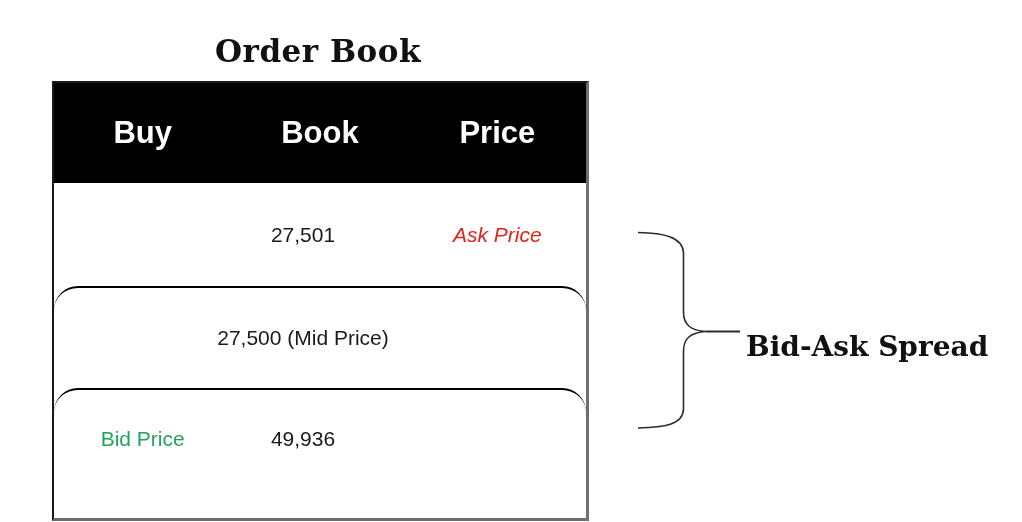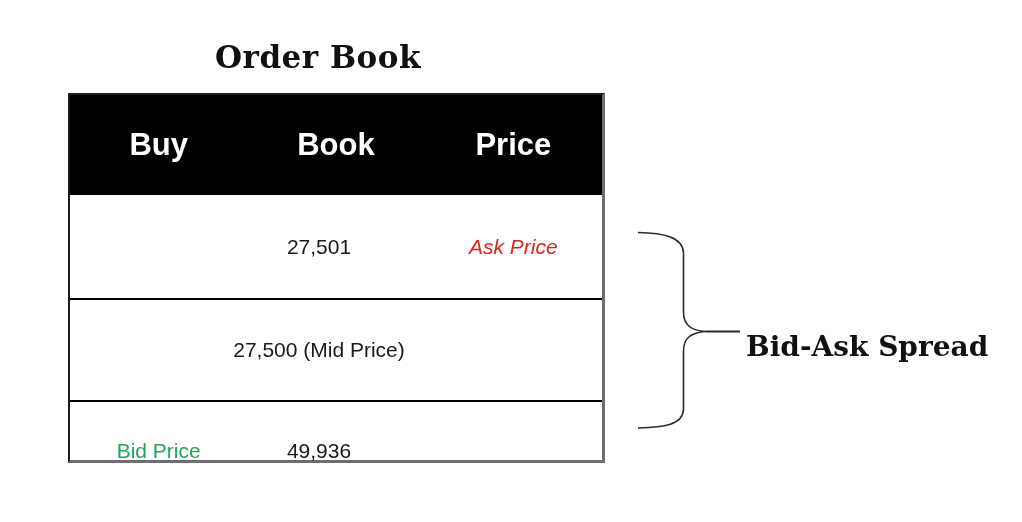--- a/index.html
+++ b/index.html
@@ -12,61 +12,61 @@
     position: relative;
     width: 1022px;
     height: 522px;
     background: #ffffff;
     overflow: hidden;
   }
 
   .diagram-title {
     position: absolute;
     left: 68px;
-    top: 39px;
+    top: 33px;
     width: 500px;
     text-align: center;
     font-family: "DejaVu Serif", "Liberation Serif", serif;
     font-weight: 700;
     font-size: 31px;
     color: #111111;
     letter-spacing: 0.5px;
     white-space: nowrap;
   }
 
   .orderbook-table {
     position: absolute;
-    left: 68px;
+    left: 52px;
     top: 81px;
     width: 537px;
-    height: 370px;
+    height: 440px;
     box-sizing: border-box;
     border-left: 2px solid #1a1a1a;
     border-top: 2px solid #1a1a1a;
     border-right: 3px solid var(--outer, #6e6e6e);
     border-bottom: 3px solid var(--outer, #6e6e6e);
     display: grid;
     grid-template-rows: 100px 103px 102px 100px;
     background: #ffffff;
-    margin-top: 12px;
   }
 
   .t-row {
     display: grid;
     grid-template-columns: 1fr 1fr 1fr;
     align-items: center;
     box-sizing: border-box;
   }
   .t-row.header {
     background: var(--header-bg, #000000);
     color: var(--header-text, #ffffff);
     font-weight: 700;
   }
   .t-row.sep {
     border-top: 2px solid var(--line, #000000);
+    border-radius: 24px;
   }
   .t-row.merged {
     grid-template-columns: 1fr;
   }
 
   .cell {
     text-align: center;
     font-size: 21px;
     color: #1a1a1a;
     white-space: nowrap;

